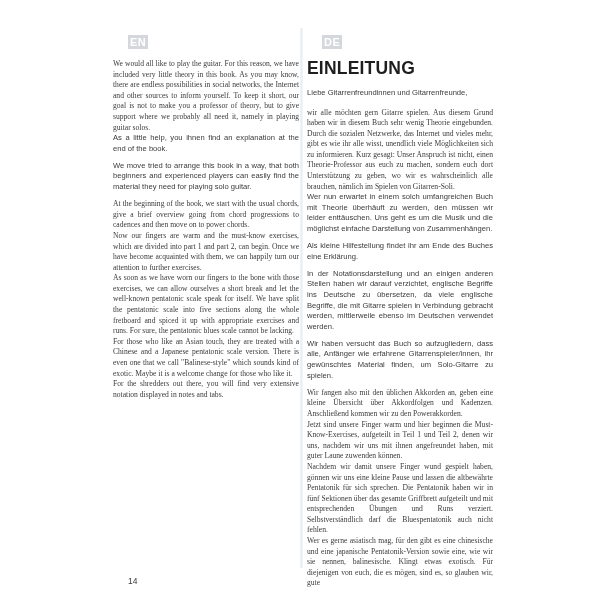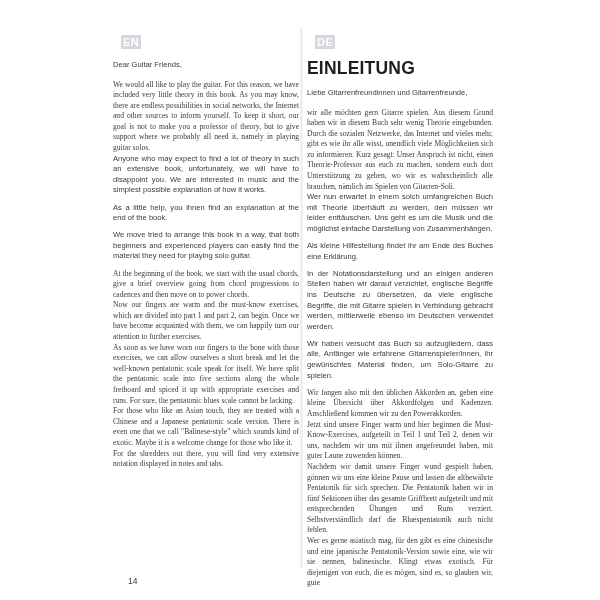--- a/index.html
+++ b/index.html
@@ -1,39 +1,37 @@
 <!DOCTYPE html>
 <html><head>
   <meta charset="utf-8">
   <style>
     html, body { margin: 0; padding: 0; background: #ffffff; }
     body { width: 600px; height: 600px; position: relative; overflow: hidden; font-family: "Liberation Sans", sans-serif; color: #3a3a3a; }
     .col { position: absolute; top: 32px; width: 186px; }
     .col.en { left: 113px; }
     .col.de { left: 307px; }
     .divider { position: absolute; left: 300px; top: 28px; width: 3px; height: 540px; background: linear-gradient(to right, #f3f6f8, #e9eef2, #f6f8fa); }
-    .lang-tag { display: inline-block; font-family: "Liberation Sans", sans-serif; font-weight: bold; font-size: 11px; line-height: 12px; padding: 1px 2px; margin-left: 8px; color: #ffffff; background: #d4d8dc; letter-spacing: 0.5px; }
+    .lang-tag { display: inline-block; font-family: "Liberation Sans", sans-serif; font-weight: bold; font-size: 11px; line-height: 12px; padding: 1px 2px; margin-left: 15px; color: #ffffff; background: #d4d8dc; letter-spacing: 0.5px; }
     .title { font-family: "Liberation Sans", sans-serif; font-weight: bold; font-size: 17.5px; color: #1e1e1e; margin: 8px 0 0 0; line-height: 20px; letter-spacing: 0.2px; }
     .greeting { font-size: 7.6px; line-height: 10.5px; margin: 10px 0 0 0; }
     .body { margin-top: 9px; }
     .body p { font-size: 7.6px; line-height: 10.6px; margin: 0 0 6.5px 0; text-align: justify; hyphens: none; }
     .body p.cont { margin-bottom: 0; font-family: Liberation Serif, serif; }
     .page-num { position: absolute; left: 128px; top: 576px; font-size: 8.5px; color: #3a3a3a; }
   </style>
 </head>
 <body>
 
 <div class="divider"></div>
 
 <div class="col en">
   <span class="lang-tag">EN</span>
-  <p class="greeting">Dear Guitar Friends,</p>
   <div class="body">
     <p class="cont">We would all like to play the guitar. For this reason, we have included very little theory in this book. As you may know, there are endless possibilities in social networks, the Internet and other sources to inform yourself. To keep it short, our goal is not to make you a professor of theory, but to give support where we probably all need it, namely in playing guitar solos.</p>
-    <p>Anyone who may expect to find a lot of theory in such an extensive book, unfortunately, we will have to disappoint you. We are interested in music and the simplest possible explanation of how it works.</p>
     <p>As a little help, you ihnen find an explanation at the end of the book.</p>
     <p>We move tried to arrange this book in a way, that both beginners and experienced players can easily find the material they need for playing solo guitar.</p>
     <p class="cont">At the beginning of the book, we start with the usual chords, give a brief overview going from chord progressions to cadences and then move on to power chords.</p>
     <p class="cont">Now our fingers are warm and the must-know exercises, which are divided into part 1 and part 2, can begin. Once we have become acquainted with them, we can happily turn our attention to further exercises.</p>
     <p class="cont">As soon as we have worn our fingers to the bone with those exercises, we can allow ourselves a short break and let the well-known pentatonic scale speak for itself. We have split the pentatonic scale into five sections along the whole fretboard and spiced it up with appropriate exercises and runs. For sure, the pentatonic blues scale cannot be lacking.</p>
     <p class="cont">For those who like an Asian touch, they are treated with a Chinese and a Japanese pentatonic scale version. There is even one that we call "Balinese-style" which sounds kind of exotic. Maybe it is a welcome change for those who like it.</p>
     <p class="cont">For the shredders out there, you will find very extensive notation displayed in notes and tabs.</p>
   </div>
 </div>
 

